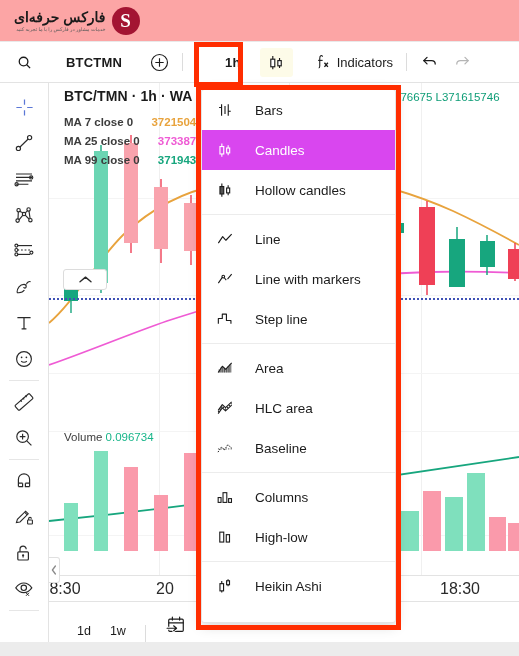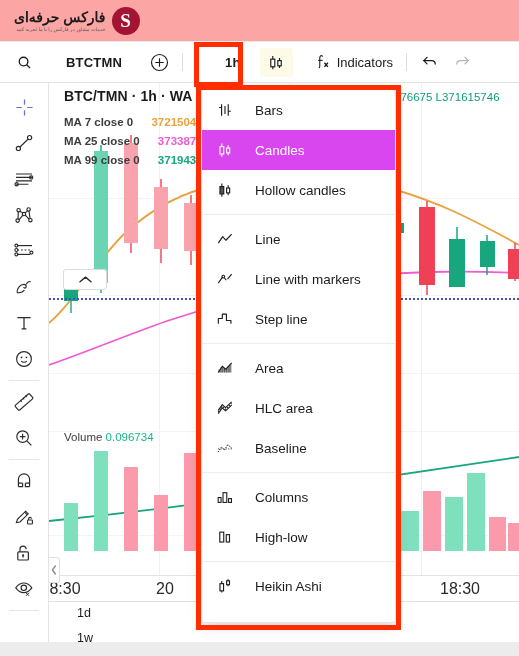--- a/index.html
+++ b/index.html
@@ -148,23 +148,22 @@
     position: absolute; top: 4px;
     font-size: 16px; color: #2a2a2a; transform: translateX(-50%);
     white-space: nowrap;
   }
 
   
   .bottom-bar {
     position: absolute; left: 49px; top: 602px;
     width: 470px; height: 40px;
     background: #ffffff;
-    display: flex; align-items: flex-start; gap: 3px;
+    display: flex; align-items: flex-end; gap: 3px;
     padding-left: 20px;
-    flex-direction: column;
   }
   .range-btn {
     font-size: 12.5px; color: #1b1b1b;
     padding: 4px 8px; border-radius: 4px; cursor: pointer;
   }
   .bb-div { width: 1px; height: 17px; background: #dcdcdc; margin: 0 8px; }
   .footer-strip {
     position: absolute; left: 0; top: 642px;
     width: 519px; height: 14px; background: #ececec;
   }

